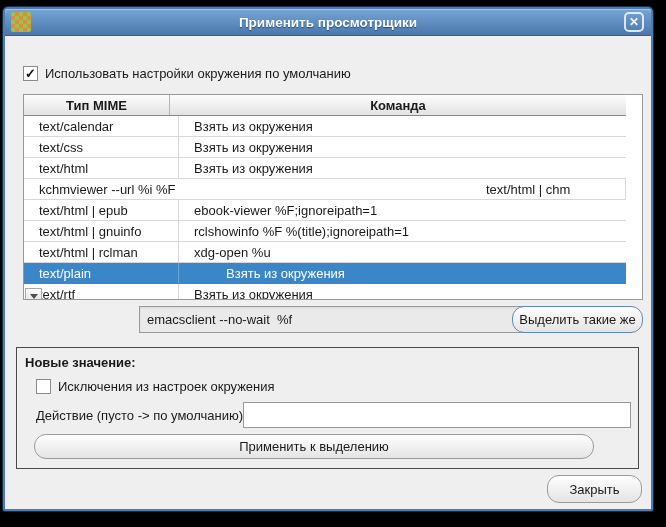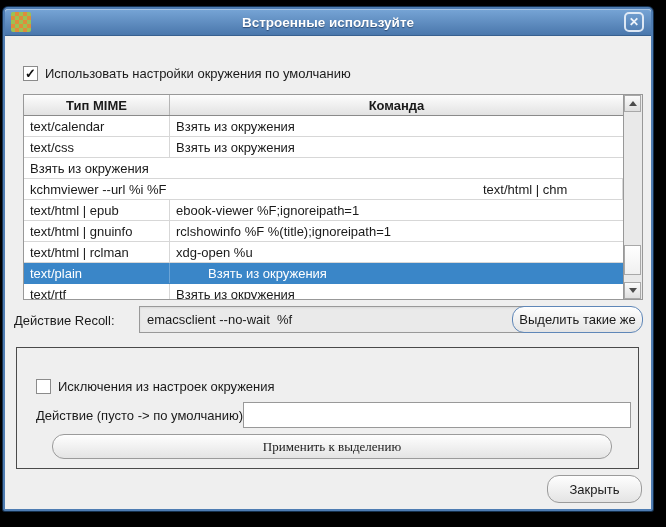--- a/index.html
+++ b/index.html
@@ -24,31 +24,31 @@
              font-size:12px;font-weight:bold;line-height:1;cursor:pointer;}
   .intro{position:absolute;left:8px;top:33px;width:636px;}
 
   .checkbox{display:flex;align-items:center;gap:7px;position:absolute;cursor:pointer;}
   .checkbox .box{width:15px;height:15px;background:#fff;border:1px solid #8b8b8b;
                  box-sizing:border-box;display:flex;align-items:center;justify-content:center;
                  font-size:13px;font-weight:bold;color:#111;line-height:1;}
   .checkbox:not(.checked) .box span{visibility:hidden;}
 
   .table{position:absolute;left:18px;top:85px;width:620px;height:206px;box-sizing:border-box;
-         background:#fff;border:1px solid #989898;display:flex;overflow:hidden;}
+         background:#fff;border:1px solid #989898;display:flex;overflow:hidden;flex-direction:column;}
   .tgrid{width:602px;display:flex;flex-direction:column;}
   .thead{display:flex;height:20px;background:linear-gradient(#fdfdfd,#e2e2e2);
          border-bottom:1px solid #8a8a8a;font-weight:bold;flex:none;}
   .th{display:flex;align-items:center;justify-content:center;box-sizing:border-box;}
   .th.c1{width:146px;border-right:1px solid #b5b5b5;}
   .th.c2{flex:1;}
   .tbody{flex:1;overflow:hidden;}
   .tr{display:flex;height:21px;box-sizing:border-box;border-bottom:1px solid #d7d7d7;
       background:#fff;cursor:default;}
-  .td{display:flex;align-items:center;padding:8px 6px;box-sizing:border-box;white-space:nowrap;overflow:hidden;}
+  .td{display:flex;align-items:center;padding:8px 6px;box-sizing:border-box;white-space:nowrap;overflow:hidden;margin-left:9px;}
   .td.c1{width:146px;border-right:1px solid #d7d7d7;}
   .td.c2{flex:1;}
   .tr.selected{background:#3a86c8;color:#fff;border-bottom-color:#3a86c8;gap:32px;}
   .tr.selected .td.c1{border-right-color:rgba(255,255,255,.25);}
 
   .vscroll{width:18px;background:#e9e9e9;border-left:1px solid #989898;position:relative;flex:none;}
   .sbtn{position:absolute;left:0;width:17px;height:17px;background:linear-gradient(#fbfbfb,#dfdfdf);
         border:1px solid #a8a8a8;box-sizing:border-box;display:flex;align-items:center;justify-content:center;cursor:pointer;}
   .sbtn.up{top:0;}
   .sbtn.down{bottom:0;}
@@ -69,33 +69,33 @@
   .select-same{position:absolute;left:507px;top:297px;width:131px;height:27px;border-color:#5f87b8;}
 
   .groupbox{position:absolute;left:11px;top:338px;width:623px;height:122px;box-sizing:border-box;
             border:1px solid #4a4a4a;}
   .group-title{position:absolute;left:8px;top:7px;font-weight:bold;}
   .cb-exceptions{left:19px;top:31px;justify-content:center;}
   .action-label{position:absolute;left:19px;top:60px;}
   .action-input{position:absolute;left:226px;top:54px;width:388px;height:26px;box-sizing:border-box;
                 border:1px solid #999;background:#fff;padding:0 6px;
                 font:13px "Liberation Sans",sans-serif;}
-  .apply-btn{position:absolute;left:35px;top:86px;width:560px;height:25px;font-family:Liberation Serif, serif;}
+  .apply-btn{position:absolute;left:17px;top:86px;width:560px;height:25px;}
 
   .close-dialog-btn{position:absolute;left:542px;top:466px;width:95px;height:28px;}
 </style>
 </head>
 <body>
 
 <div class="canvas">
   <div class="window">
 
     <div class="titlebar">
       <div class="win-icon"></div>
-      <div class="title">Встроенные используйте</div>
+      <div class="title">Применить просмотрщики</div>
       <div class="close-btn">
         <span>✕</span>
       </div>
     </div>
 
 
     <div class="checkbox checked" style="left:18px;top:57px;">
       <span class="box">
           <span>✓</span>
         </span>
@@ -111,20 +111,21 @@
         <div class="tbody" id="tbody">
             <div class="tr">
               <div class="td c1">text/calendar</div>
               <div class="td c2">Взять из окружения</div>
             </div>
             <div class="tr">
               <div class="td c1">text/css</div>
               <div class="td c2">Взять из окружения</div>
             </div>
             <div class="tr">
+              <div class="td c1">text/html</div>
               <div class="td c2">Взять из окружения</div>
             </div>
             <div class="tr">
               <div class="td c2">kchmviewer --url %i %F</div>
               <div class="td c1">text/html | chm</div>
             </div>
             <div class="tr">
               <div class="td c1">text/html | epub</div>
               <div class="td c2">ebook-viewer %F;ignoreipath=1</div>
             </div>
@@ -150,25 +151,25 @@
         <div class="sbtn up">
           <span class="tri-up"></span>
         </div>
         <div class="sthumb"></div>
         <div class="sbtn down">
           <span class="tri-down"></span>
         </div>
       </div>
     </div>
 
-    <div class="recoll-label">Действие Recoll:</div>
     <input class="recoll-field" readonly="" value="emacsclient --no-wait  %f" style="">
     <button class="btn select-same">Выделить такие же</button>
 
     <div class="groupbox">
+      <div class="group-title">Новые значение:</div>
       <div class="checkbox cb-exceptions">
         <span class="box">
             <span>✓</span>
           </span>
         <span>Исключения из настроек окружения</span>
       </div>
       <div class="action-label">Действие (пусто -&gt; по умолчанию)</div>
       <input class="action-input" value="" style="">
       <button class="btn apply-btn">Применить к выделению</button>
     </div>

